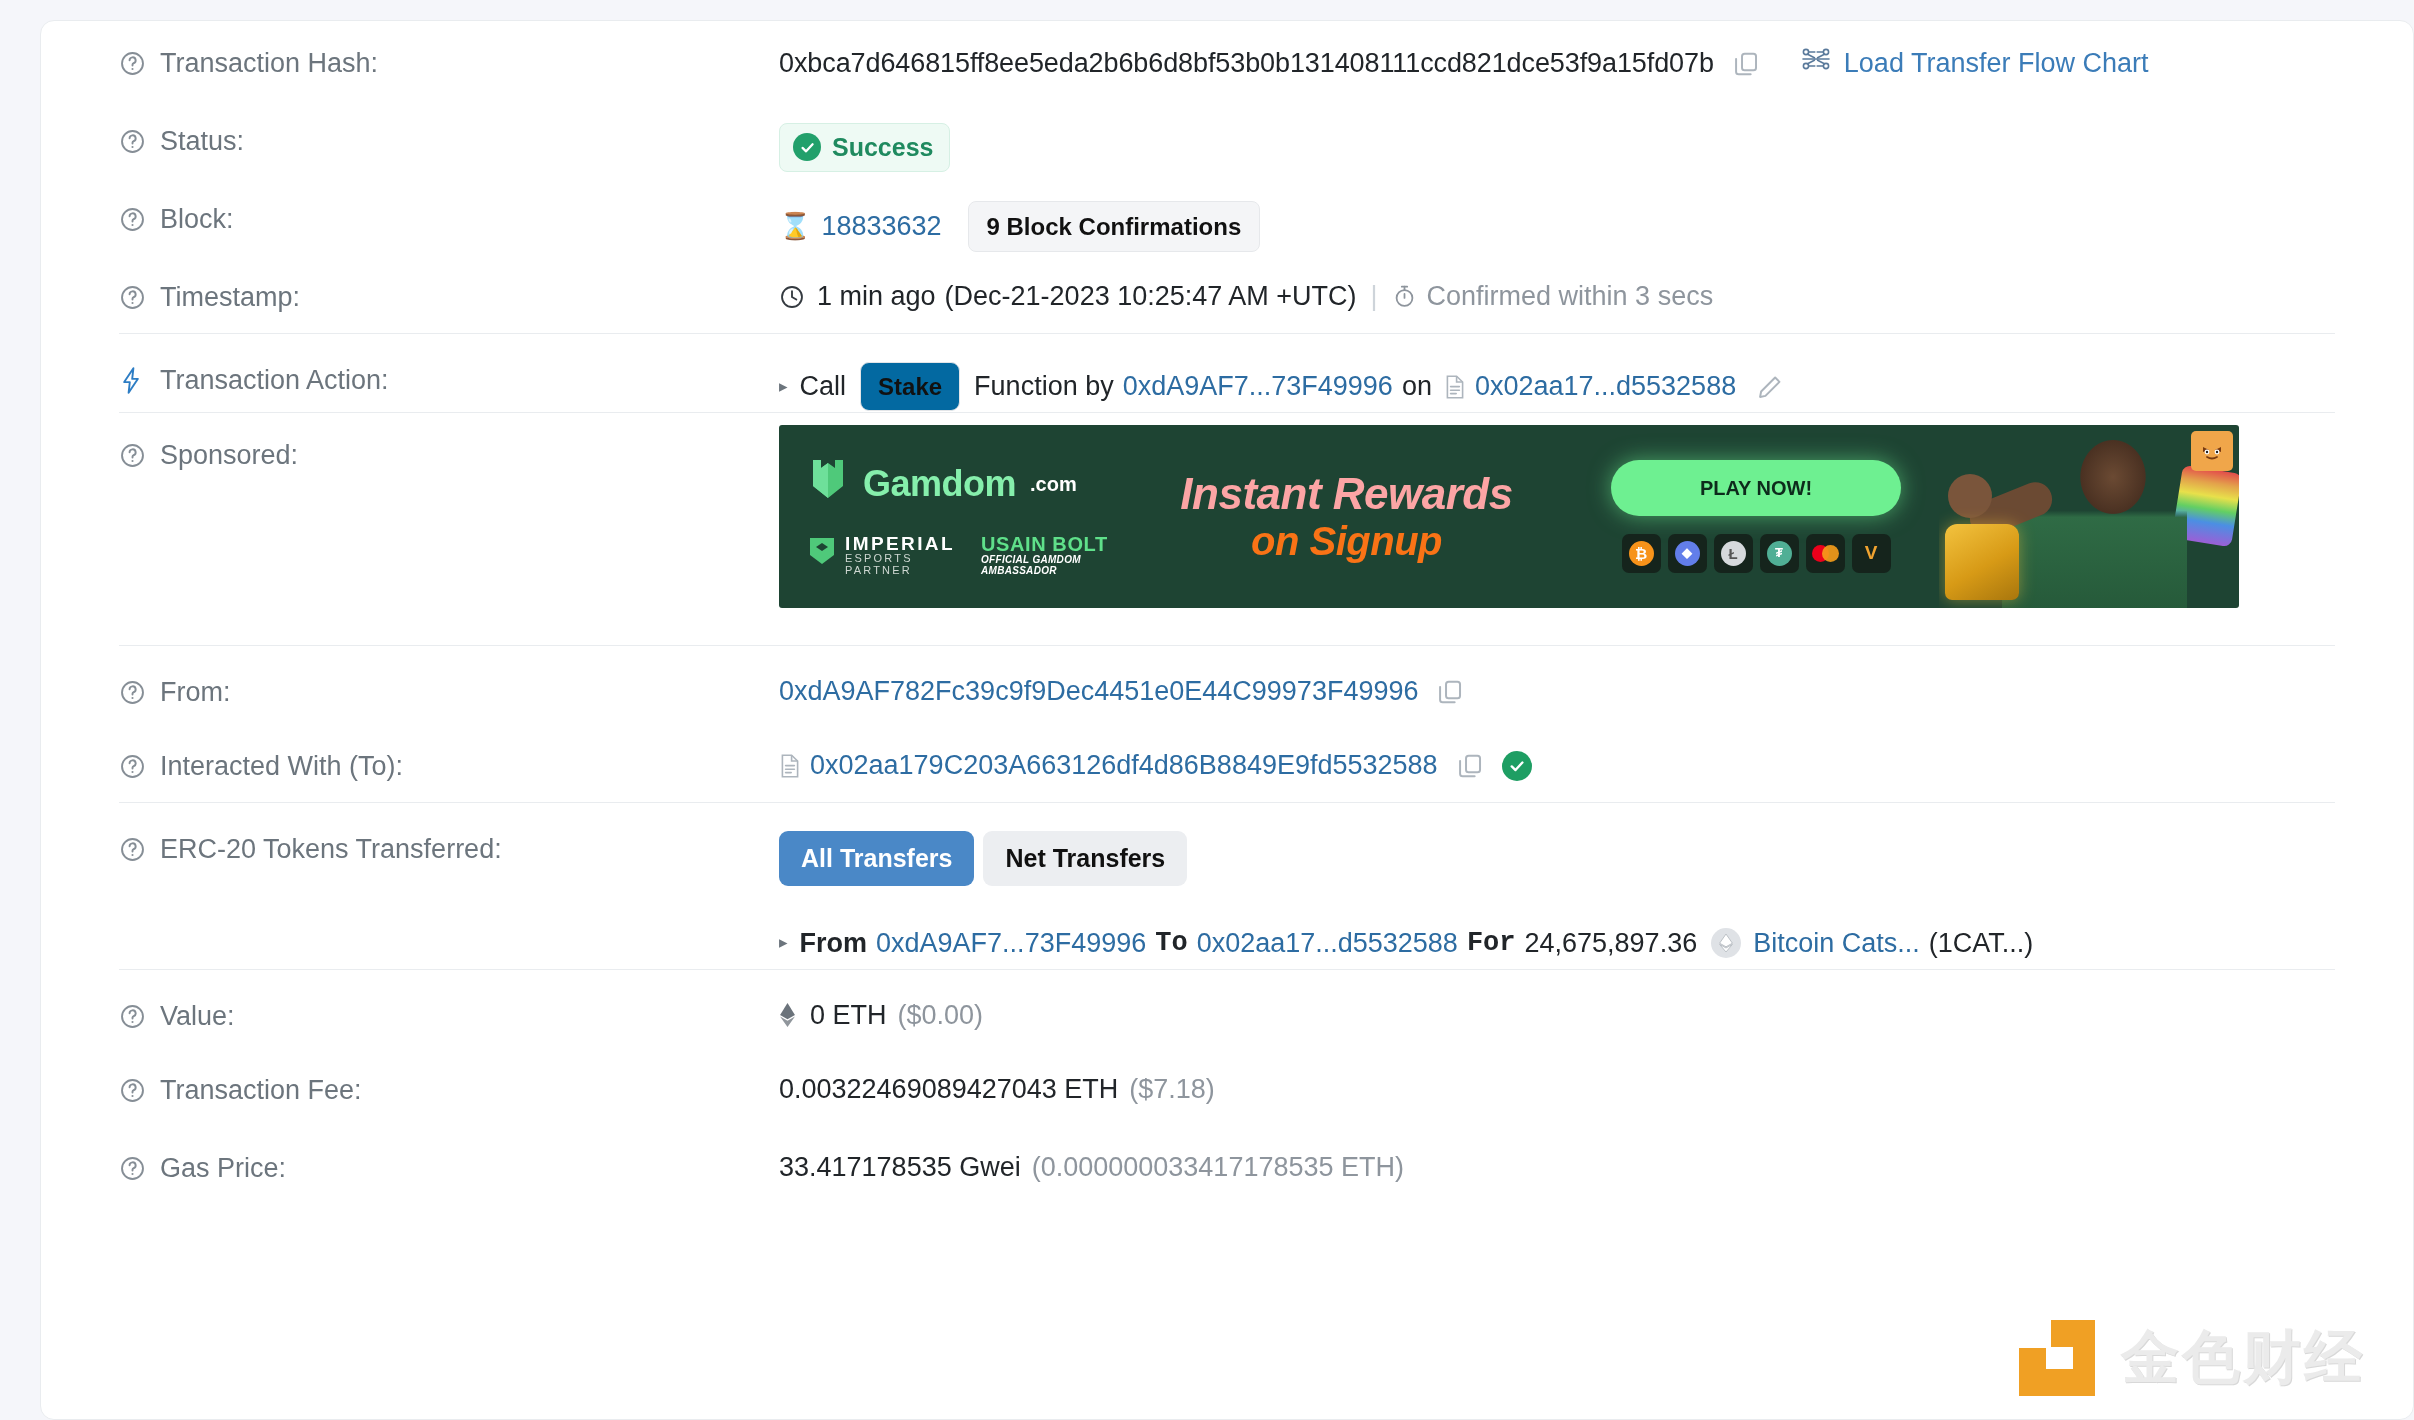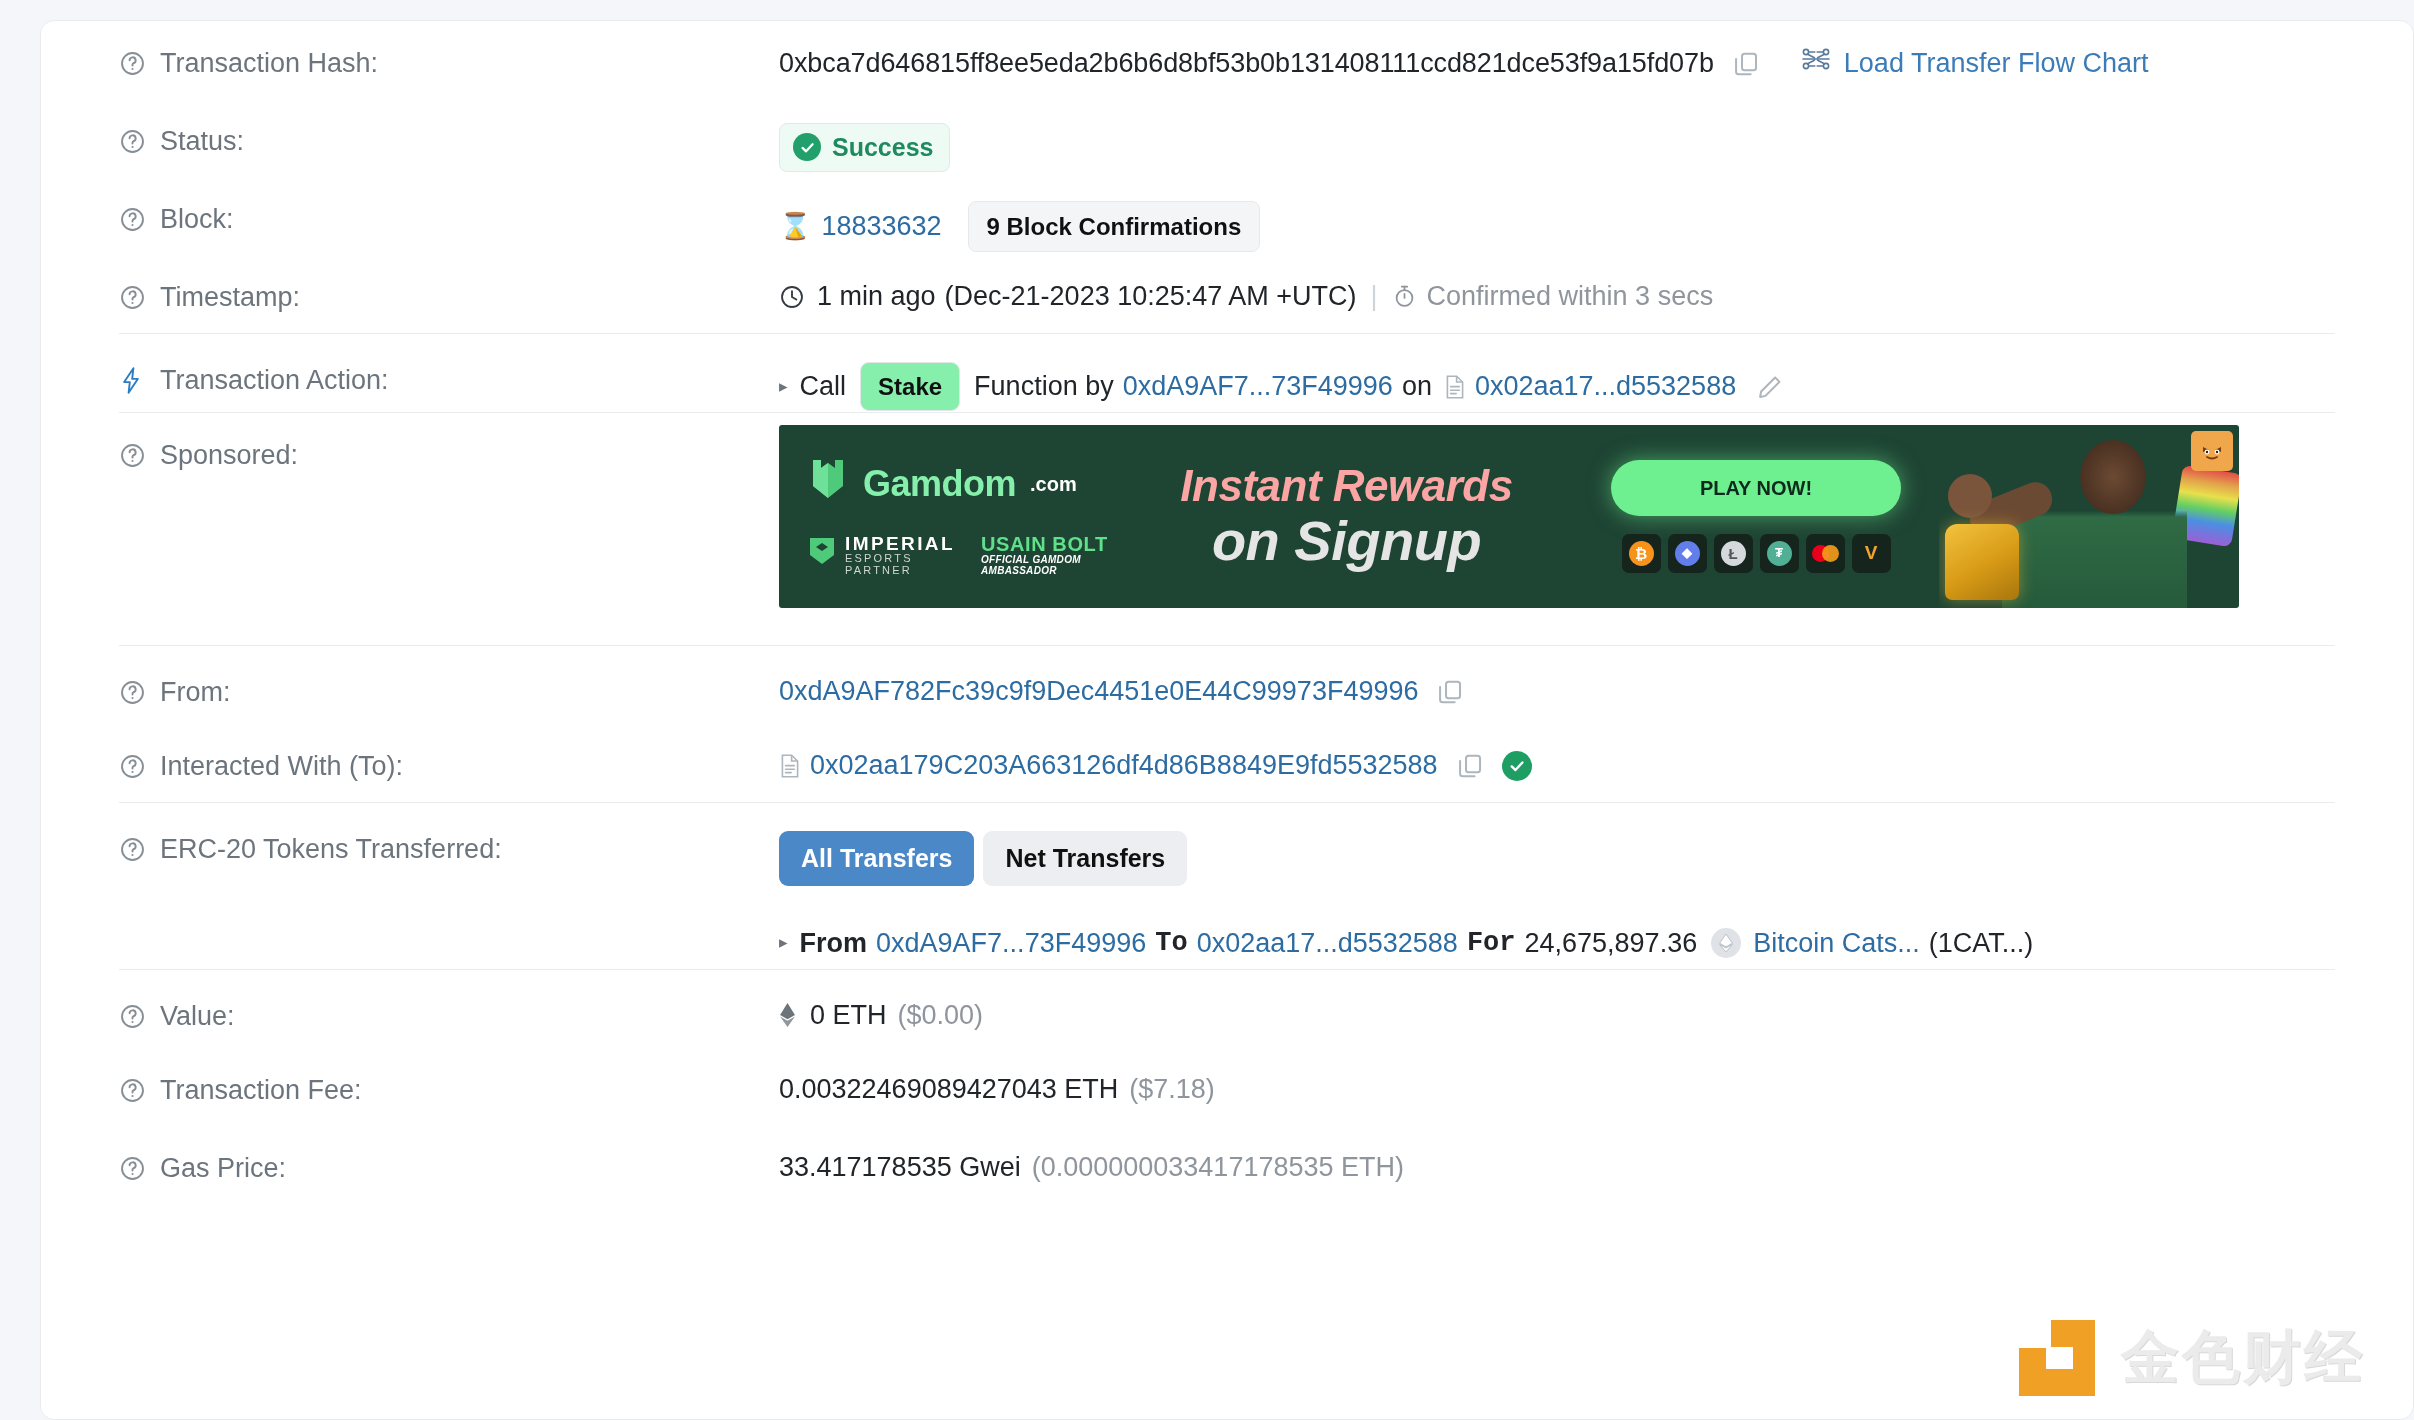--- a/index.html
+++ b/index.html
@@ -152,21 +152,21 @@
 
   .caret {
     color: #6c757d;
     font-size: 17px;
     margin-right: 12px;
     display: inline-block;
   }
   .func-pill {
     display: inline-flex;
     align-items: center;
-    background: #86efac;
+    background: #0369a1;
     border: 1px solid #e3e5e8;
     border-radius: 9px;
     padding: 8px 17px;
     font-size: 24px;
     font-weight: 700;
     color: #111;
     margin: 0 14px;
   }
   .pencil {
     margin-left: 20px;
@@ -214,21 +214,21 @@
   .bolt-text { line-height: 1.05; }
   .bolt-t1 { color:#5fe08a; font-size:20px; font-weight:800; letter-spacing:0.6px; }
   .bolt-t2 { color:#fff; font-size:10px; font-weight:700; font-style: italic; letter-spacing:0.3px; }
 
   .banner-mid {
     flex: 1;
     text-align: center;
     padding-right: 10px;
   }
   .ad-l1 { color:#fca5a5; font-size:44px; font-weight:800; font-style: italic; letter-spacing:-0.5px; line-height:1.12; }
-  .ad-l2 { color:#e5e5e5; font-size:56px; font-weight:800; font-style: italic; letter-spacing:-0.5px; line-height:1.12; }
+  .ad-l2 { color:#f97316; font-size:40px; font-weight:800; font-style: italic; letter-spacing:-0.5px; line-height:1.12; }
 
   .banner-cta {
     width: 360px;
     display: flex; flex-direction: column; align-items: center; gap: 18px;
     padding-right: 6px;
   }
   .play-btn {
     background: #6ef091;
     color: #0d2b1c;
     font-size: 20px;

